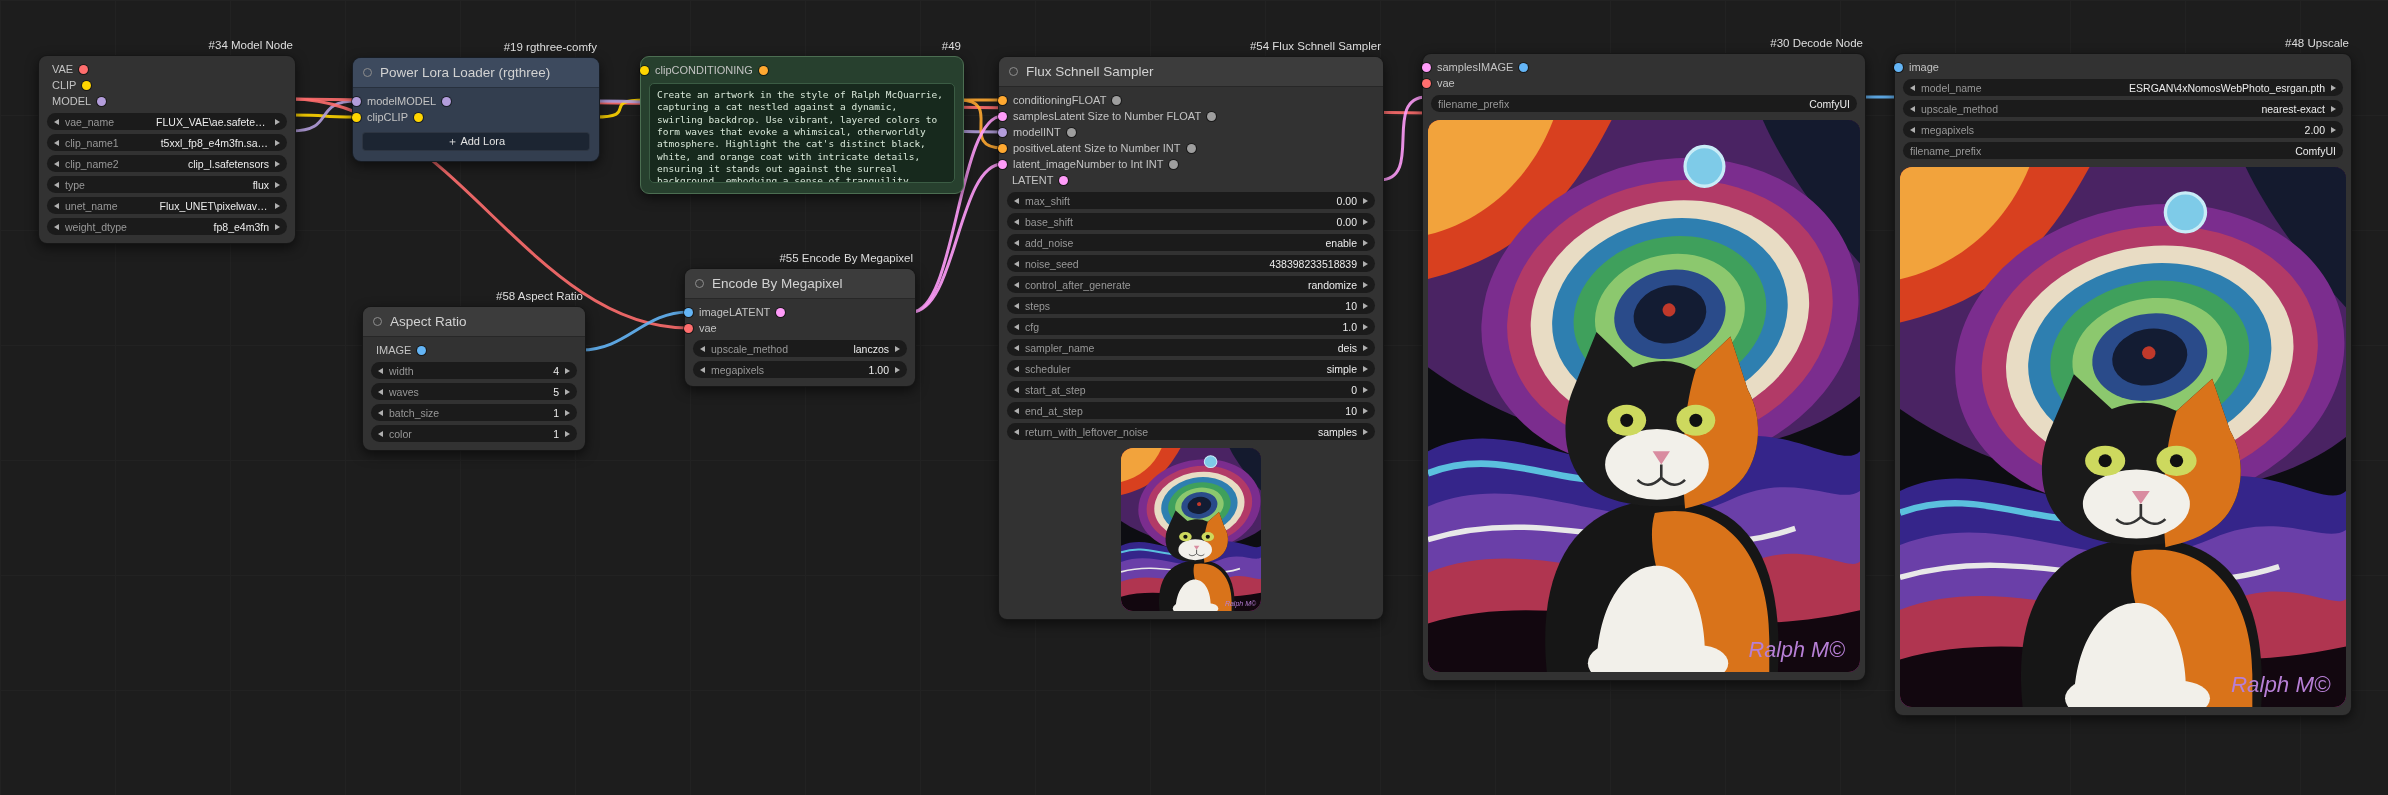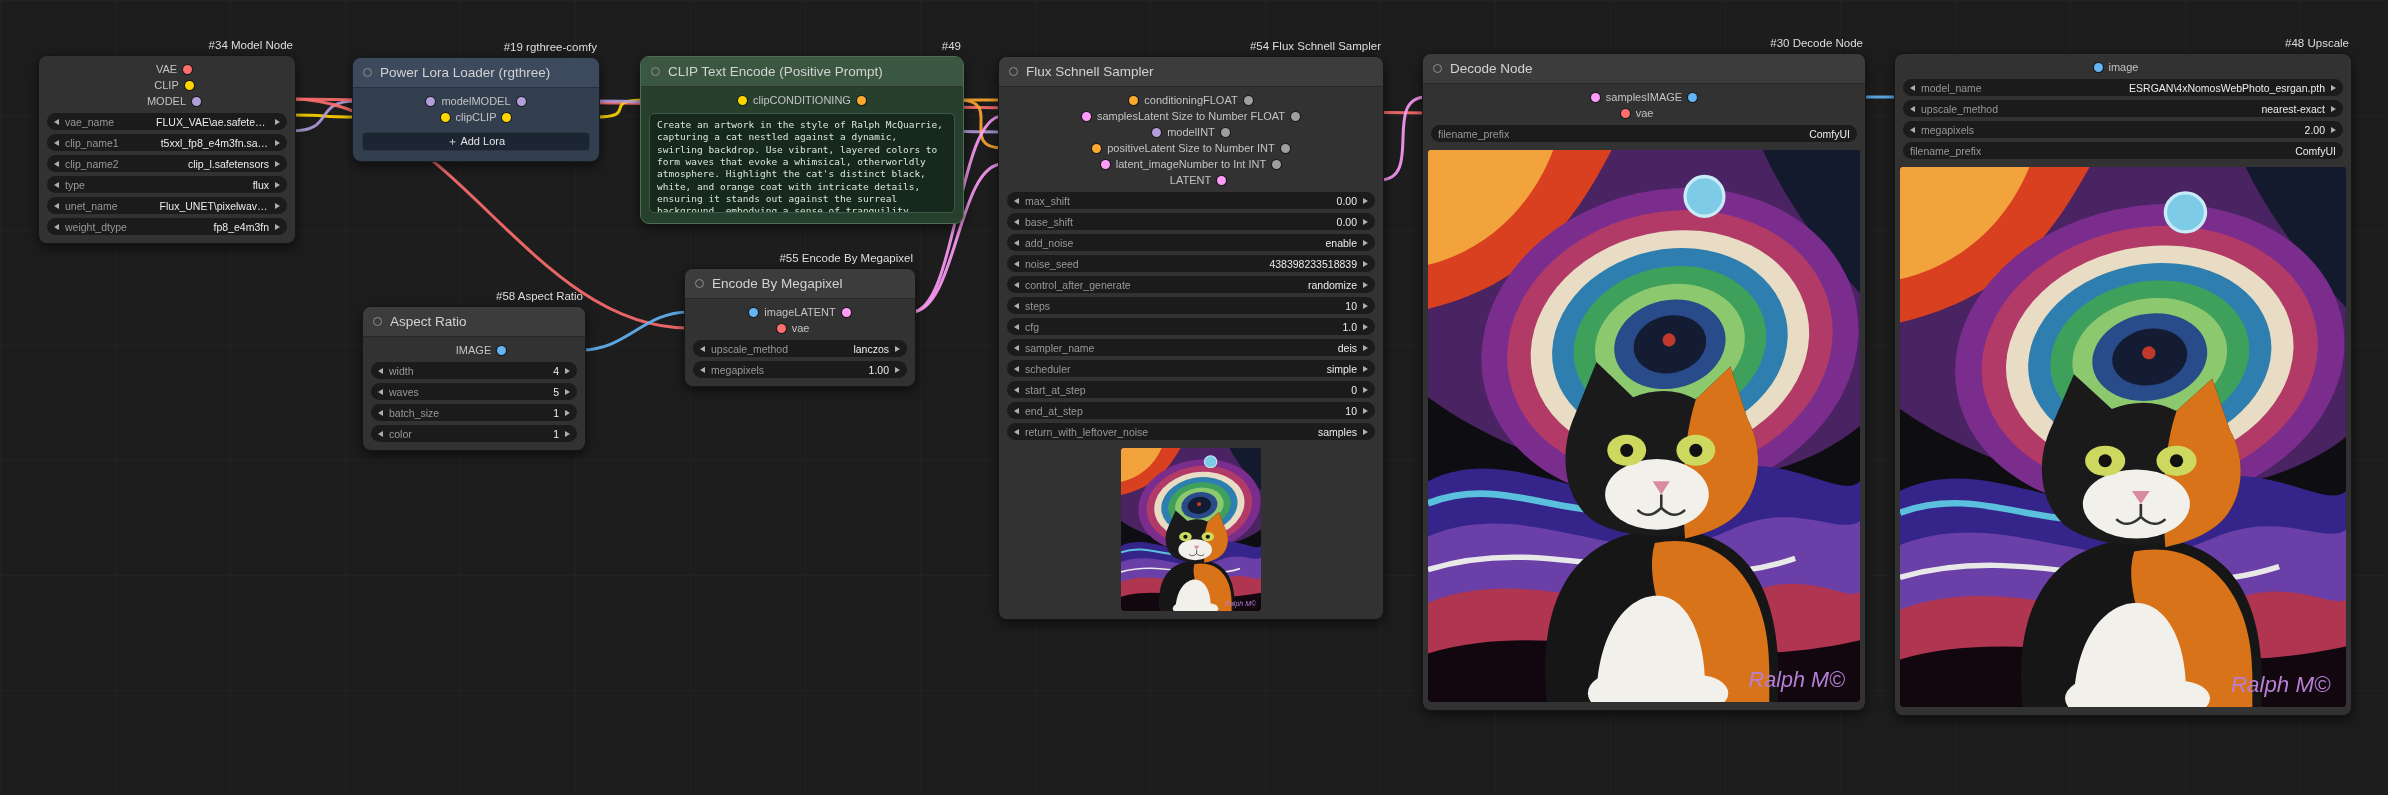--- a/index.html
+++ b/index.html
@@ -10,39 +10,39 @@
     background-size:115px 115px;}
   #wires{position:absolute;inset:0;width:100%;height:100%;z-index:0;pointer-events:none;}
   .node{position:absolute;z-index:1;background:var(--body,#323232);border-radius:9px;
     box-shadow:0 4px 12px rgba(0,0,0,.55);border:1px solid var(--brd,rgba(0,0,0,.55));}
   .hdr{height:30px;background:var(--hdr,#3c3c3c);border-radius:8px 8px 0 0;display:flex;align-items:center;
     padding:0 10px;gap:8px;border-bottom:1px solid rgba(0,0,0,.35);cursor:move;}
   .collapse{width:9px;height:9px;border-radius:50%;border:1.5px solid #8d8d8d;flex:none;}
   .title{font-size:13.5px;color:#d2d2d2;white-space:nowrap;overflow:hidden;text-overflow:ellipsis;}
   .badge{position:absolute;top:-17px;right:2px;font-size:11.5px;color:#dedede;white-space:nowrap;}
   .nbody{padding:5px 0 8px;}
-  .prow{display:flex;justify-content:center;align-items:center;height:16px;padding:0 3px;}
+  .prow{display:flex;justify-content:flex-start;align-items:center;height:16px;padding:0 3px;}
   .pin{display:flex;align-items:center;gap:6px;min-width:10px;}
   .pin.out{flex-direction:row-reverse;}
   .pdot{width:9px;height:9px;border-radius:50%;flex:none;box-shadow:0 0 0 1px rgba(0,0,0,.5);cursor:crosshair;}
   .pin.in .pdot{margin-left:-4px;}
   .pin.out .pdot{margin-right:-4px;}
   .plabel{font-size:11px;color:#c3c3c3;white-space:nowrap;}
   .widget{height:17px;margin:4px 8px 0;background:#1b1b1b;border-radius:9px;display:flex;align-items:center;
     padding:0 7px;gap:6px;cursor:pointer;}
   .wname{font-size:10.5px;color:#989898;white-space:nowrap;flex:none;}
   .wvalue{font-size:10.5px;color:#ececec;margin-left:auto;white-space:nowrap;overflow:hidden;text-overflow:ellipsis;padding-left:36px;}
   .arr{width:0;height:0;border-top:3.5px solid transparent;border-bottom:3.5px solid transparent;flex:none;}
   .arr.left{border-right:5px solid #b0b0b0;}
   .arr.right{border-left:5px solid #b0b0b0;}
   .wbutton{height:19px;margin:7px 9px 2px;background:rgba(10,16,28,.55);border:1px solid rgba(255,255,255,.08);
     border-radius:4px;display:flex;align-items:center;justify-content:center;font-size:11px;color:#e2e2e2;cursor:pointer;}
   .prompt{margin:5px 8px 2px;background:#17291d;border:1px solid #3b5c44;border-radius:5px;padding:5px 7px;
     font-family:"DejaVu Sans Mono",monospace;font-size:9.5px;line-height:1.3;color:#d9e8d9;overflow:hidden;cursor:text;}
-  .preview{margin:8px auto 0;border-radius:3px;overflow:hidden;background:#000;}
+  .preview{margin:8px auto 0;border-radius:12px;overflow:hidden;background:#000;}
   .preview svg{display:block;width:100%;height:100%;}
 </style>
 </head>
 <body>
 
 <div id="canvas">
   <svg id="wires">
       <path d="M 291.5 115 C 336.5 115, 311.5 117, 356.5 117" stroke="#FFD500" fill="none" stroke-width="3" stroke-linecap="round" opacity="0.9"></path>
       <path d="M 291.5 131 C 336.5 131, 311.5 101, 356.5 101" stroke="#B39DDB" fill="none" stroke-width="3" stroke-linecap="round" opacity="0.9"></path>
       <path d="M 291.5 99 C 450.3 99, 529.7 328, 688.5 328" stroke="#FF6E6E" fill="none" stroke-width="3" stroke-linecap="round" opacity="0.9"></path>
@@ -145,24 +145,20 @@
           <div class="pin out">
             <div class="pdot" style="background: rgb(255, 213, 0);"></div>
             <div class="plabel">CLIP</div>
           </div>
         </div>
         <div class="wbutton">＋ Add Lora</div>
       </div>
     </div>
     <div class="node" style="left: 640px; top: 56px; width: 324px; --hdr: #3c5741; --body: #27402e; --brd: #4c6e52;">
       <div class="badge">#49</div>
-      <div class="hdr">
-        <div class="collapse"></div>
-        <div class="title">CLIP Text Encode (Positive Prompt)</div>
-      </div>
       <div class="nbody">
         <div class="prow">
           <div class="pin in">
             <div class="pdot" style="background: rgb(255, 213, 0);"></div>
             <div class="plabel">clip</div>
           </div>
           <div class="pin out">
             <div class="pdot" style="background: rgb(255, 169, 49);"></div>
             <div class="plabel">CONDITIONING</div>
           </div>
@@ -424,24 +420,20 @@
             <path d="M108,156 L108,162 M108,162 C104,166 100,166 97,163 M108,162 C112,166 116,166 119,163" stroke="#333" stroke-width="1.2" fill="none"></path>
             <ellipse cx="88" cy="246" rx="14" ry="9" fill="#f2f0ea"></ellipse>
             <ellipse cx="126" cy="246" rx="13" ry="8" fill="#f2f0ea"></ellipse>
             <text x="193" y="243" text-anchor="end" font-size="10" font-style="italic" fill="#b77fd6">Ralph M©</text>
           </svg>
         </div>
       </div>
     </div>
     <div class="node" style="left: 1422px; top: 53px; width: 444px;">
       <div class="badge">#30 Decode Node</div>
-      <div class="hdr">
-        <div class="collapse"></div>
-        <div class="title">Decode Node</div>
-      </div>
       <div class="nbody">
         <div class="prow">
           <div class="pin in">
             <div class="pdot" style="background: rgb(255, 156, 249);"></div>
             <div class="plabel">samples</div>
           </div>
           <div class="pin out">
             <div class="pdot" style="background: rgb(100, 181, 246);"></div>
             <div class="plabel">IMAGE</div>
           </div>

